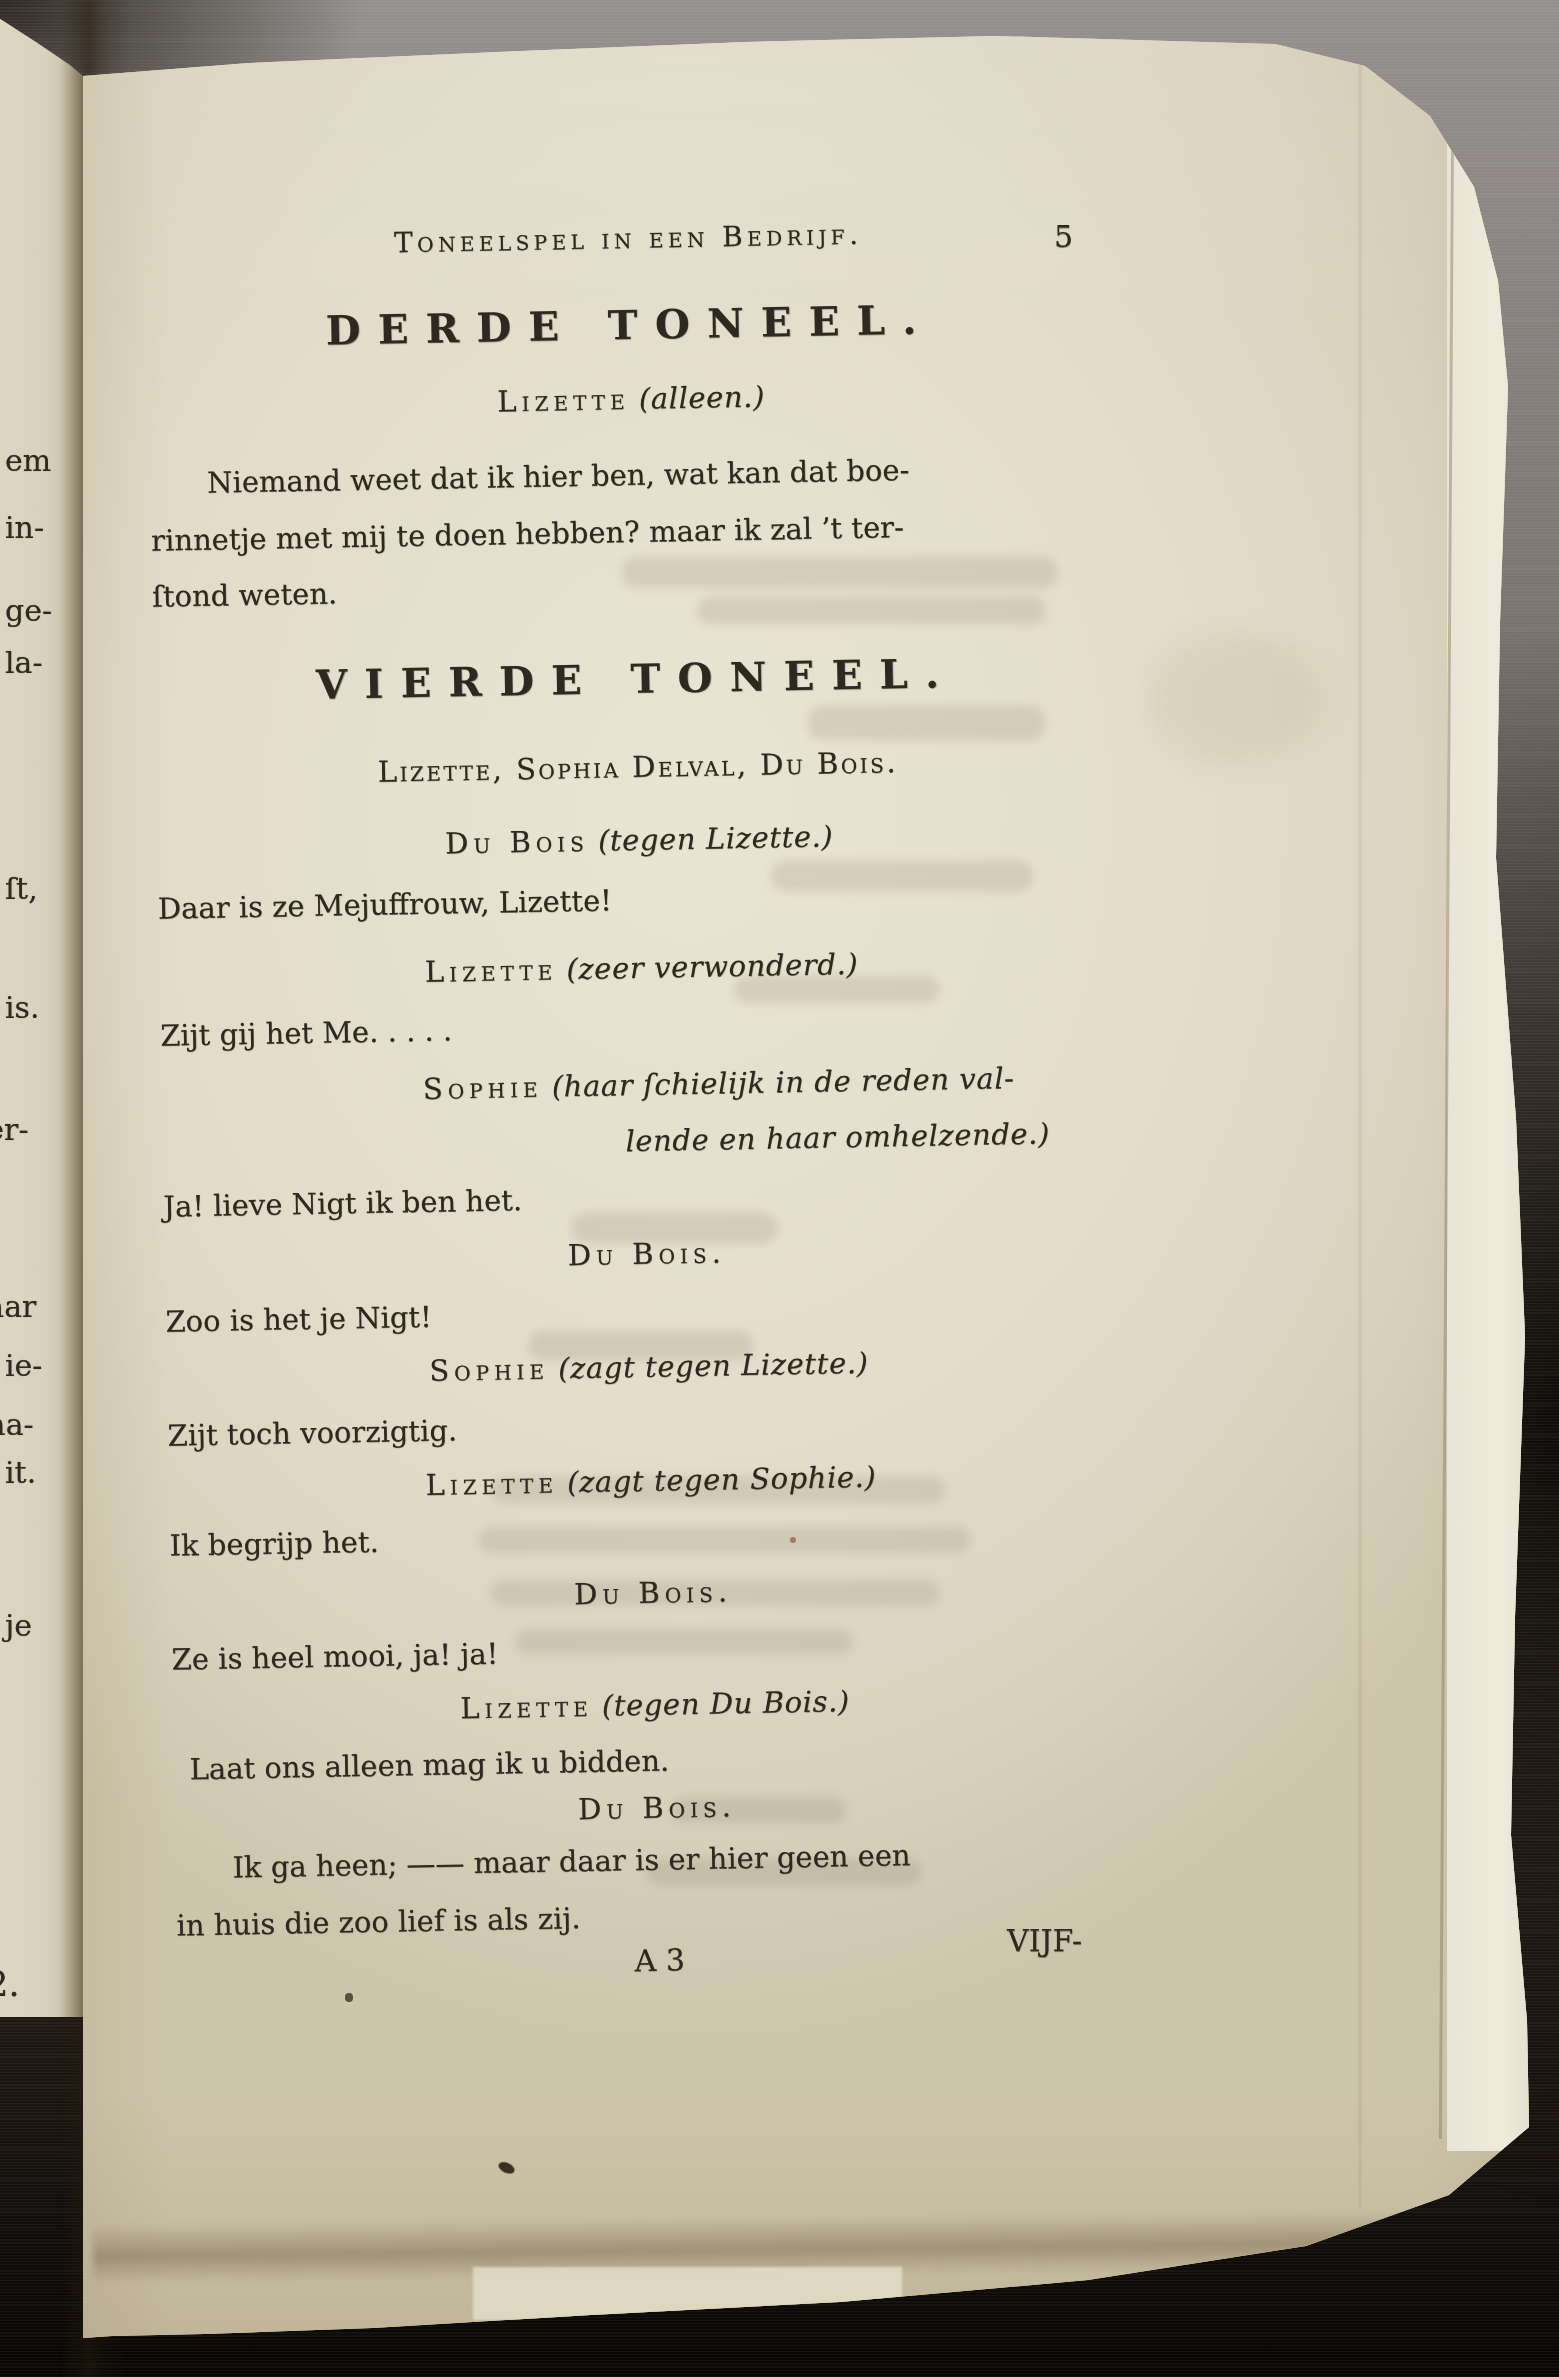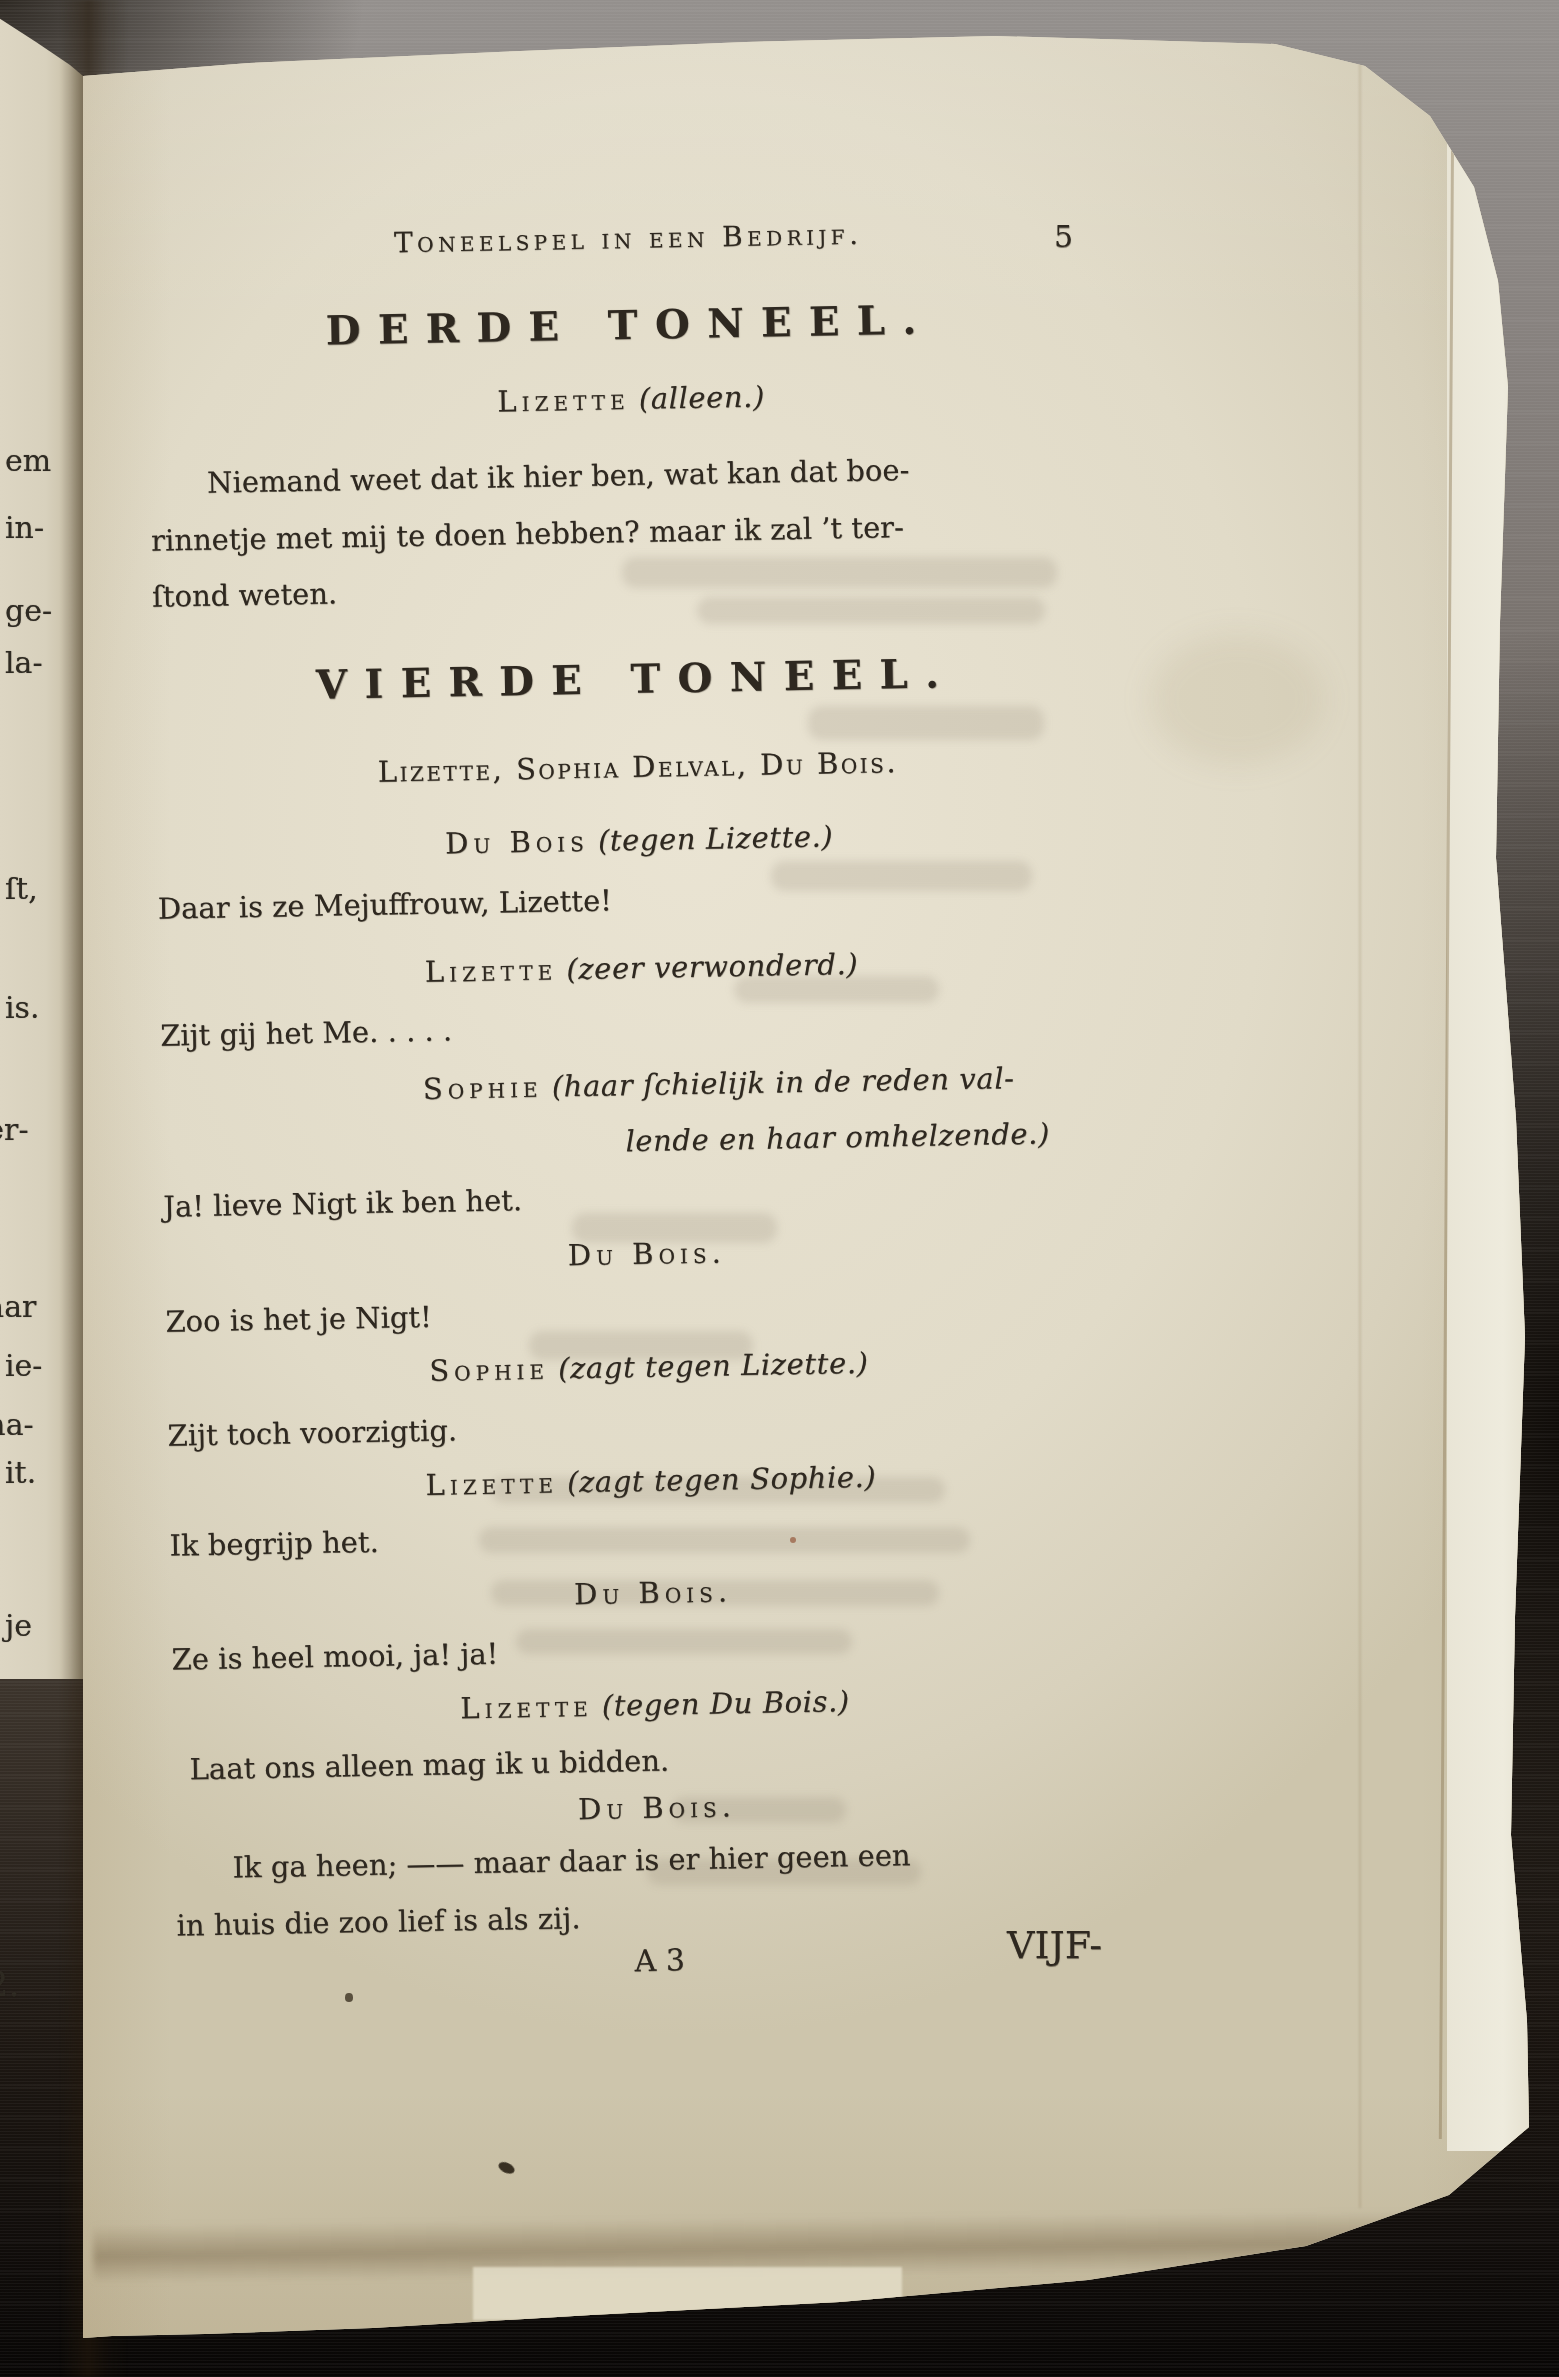--- a/index.html
+++ b/index.html
@@ -8,21 +8,21 @@
     background-color:#6f6a66;
     background-image:
       repeating-linear-gradient(0deg, rgba(255,255,255,.045) 0 1.2px, rgba(0,0,0,0) 1.2px 3.1px),
       radial-gradient(560px 373px at 0% 0%, rgba(35,30,24,.9), rgba(35,30,24,0) 65%),
       radial-gradient(808px 1182px at 102% 60%, rgba(10,7,4,.97), rgba(10,7,4,0) 68%),
       linear-gradient(to bottom, #94908d 0%, #8b8683 10%, #7f7975 22%, #6b645e 38%, #544c44 55%, #3a322a 72%, #1d1712 86%, #080605 100%);
     font-family:"DejaVu Serif", serif;
   }
 
   
-  .left-page{position:absolute;left:0;top:0;width:83px;height:1679px;
+  .left-page{position:absolute;left:0;top:0;width:83px;height:2017px;
     background:linear-gradient(90deg,#ddd6c3 0%,#d8d1bd 55%,#c9c0a8 85%,#b4a98c 100%);
     clip-path:polygon(0 18.7px,36px 42px,70px 65px,83px 76px,83px 2326px,60px 2358px,25px 2374px,0 2377px);
   }
   .frag{position:absolute;left:5px;color:#2e2a22;font-size:30px;white-space:nowrap;
     text-shadow:0 0 0.9px rgba(43,36,26,.6);}
   .frag-cut{left:-13.7px;}
 
   
   .gutter{position:absolute;left:60px;top:0;width:68px;height:2377px;
     background:linear-gradient(90deg, rgba(40,28,12,0) 0%, rgba(40,28,12,.5) 42%, rgba(40,28,12,.18) 68%, rgba(40,28,12,0) 100%);
@@ -69,21 +69,21 @@
   .dir{font-style:italic;letter-spacing:0.6px;}
   .header-row{font-size:28px;}
   .header-row .sc{letter-spacing:4.4px;}
   .pagenum{position:absolute;left:1054px;top:219px;font-size:30px;color:#2e2820;
     text-shadow:0.3px 0.5px 0.7px rgba(43,36,26,.55);}
   .scenehead{font-size:40px;font-weight:bold;letter-spacing:17.4px;text-shadow:0.6px 0.6px 0.9px rgba(43,36,26,.5);}
   .cast .sc{letter-spacing:2.5px;}
   .indent1{text-indent:57px;}
   .indent2{text-indent:16px;}
   .footer-sig{font-size:30px;}
-  .catchword{position:absolute;left:1007px;top:1923px;font-size:38px;color:#2e2820;
+  .catchword{position:absolute;left:1007px;top:1923px;font-size:30px;color:#2e2820;
     text-shadow:0.3px 0.5px 0.7px rgba(43,36,26,.55);}
 </style>
 </head>
 <body>
 
 <div class="scene">
 
   <div class="left-page">
     <span class="frag" style="top:443px">em</span>
     <span class="frag" style="top:510px">in-</span>

